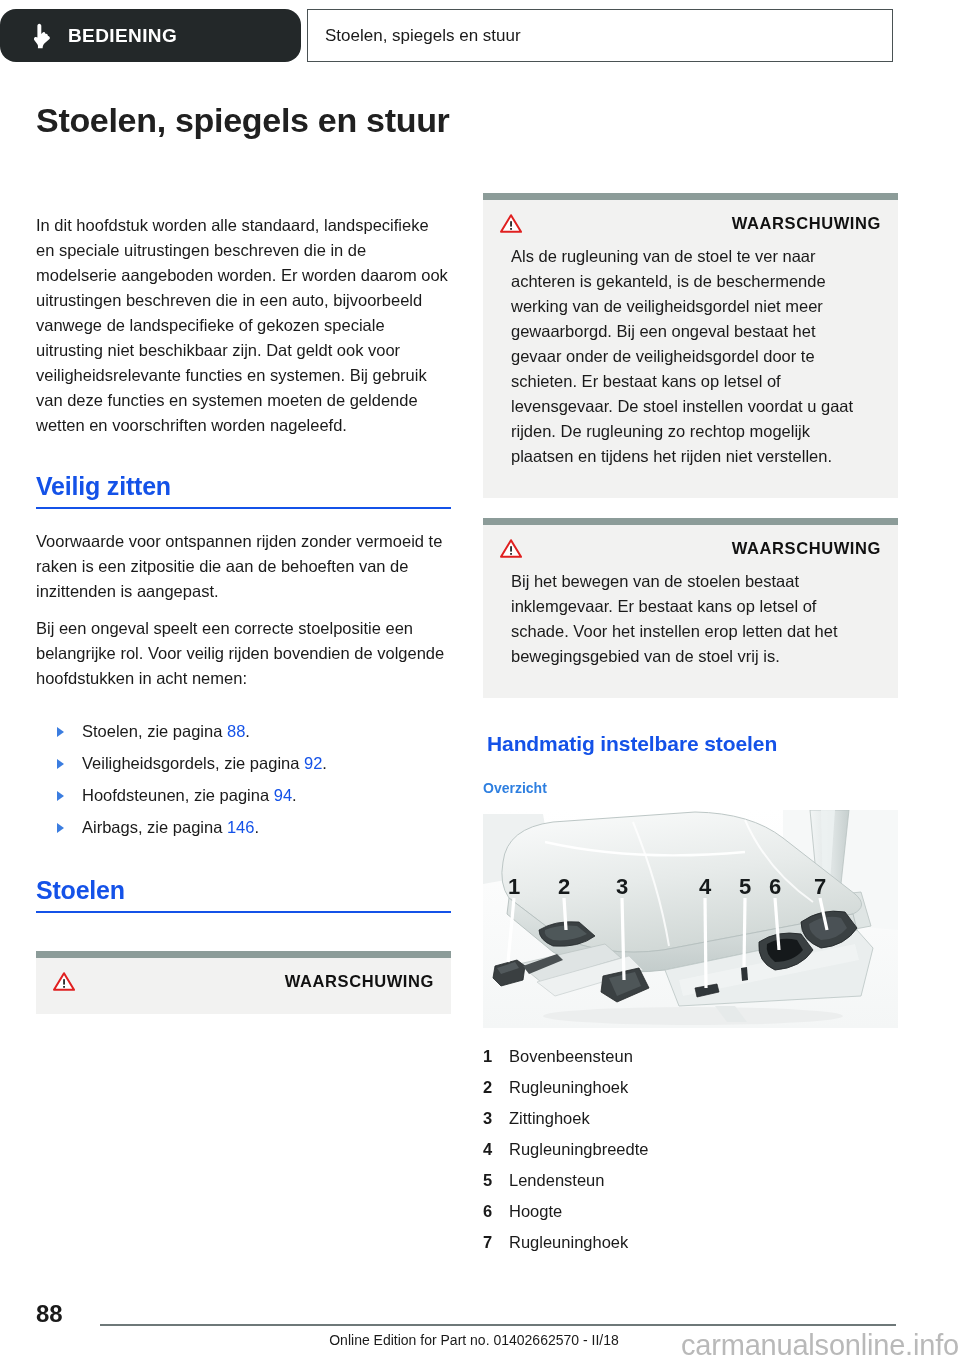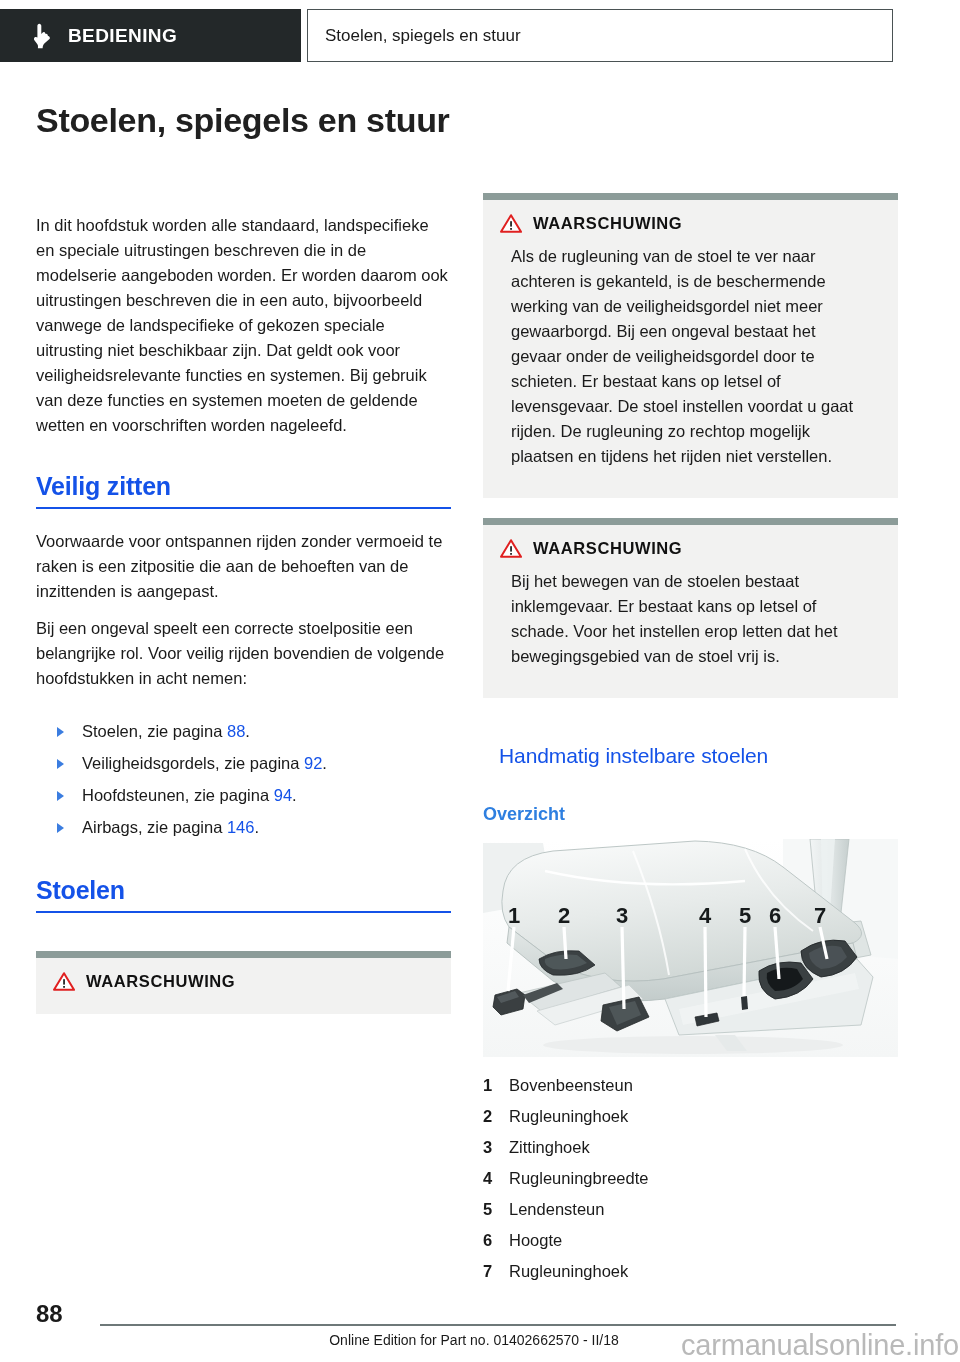--- a/index.html
+++ b/index.html
@@ -21,20 +21,21 @@
     top: 9px; left: 0; width: 960px; height: 53px;
   }
   .header-chapter {
     position: absolute;
     left: 0; top: 0;
     width: 301px; height: 53px;
     background: #232829;
     display: flex;
     align-items: center;
     padding-left: 32px;
+    border-radius: 16px;
   }
   .hand-icon {
     width: 20px; height: 26px;
     flex: 0 0 auto;
     margin-right: 16px;
     display: block;
   }
   .header-chapter-label {
     color: #ffffff;
     font-size: 19px;
@@ -80,28 +81,28 @@
     font-size: 25px;
     font-weight: bold;
     color: #1452e8;
     margin: 0 0 0 0;
     padding: 0 0 6px 0;
     border-bottom: 2px solid #1452e8;
     letter-spacing: -0.2px;
   }
   h2.h-blue2 {
     font-size: 21px;
-    font-weight: normal;
+    font-weight: bold;
     color: #1452e8;
-    margin: 16px;
+    margin: 4px;
     padding: 0;
     letter-spacing: -0.1px;
   }
   h3.h-blue3 {
-    font-size: 18px;
+    font-size: 14px;
     font-weight: bold;
     color: #2e7fe0;
     margin: 0;
     padding: 0;
   }
 
   p.body {
     font-size: 16.5px;
     line-height: 25px;
     margin: 0;
@@ -131,20 +132,21 @@
   
   .warnbox {
     background: #f2f2f1;
     border-top: 7px solid #8c9c99;
     padding: 14px 17px 18px 17px;
   }
   .warn-head {
     display: flex;
     align-items: center;
     margin-bottom: 5px;
+    justify-content: space-between;
   }
   .warn-tri { width: 22px; height: 19px; margin-right: 11px; flex: 0 0 auto; }
   .warn-title {
     font-size: 16.5px;
     font-weight: bold;
     letter-spacing: 0.6px;
     color: #111;
   }
   .warn-body {
     font-size: 16.5px;

